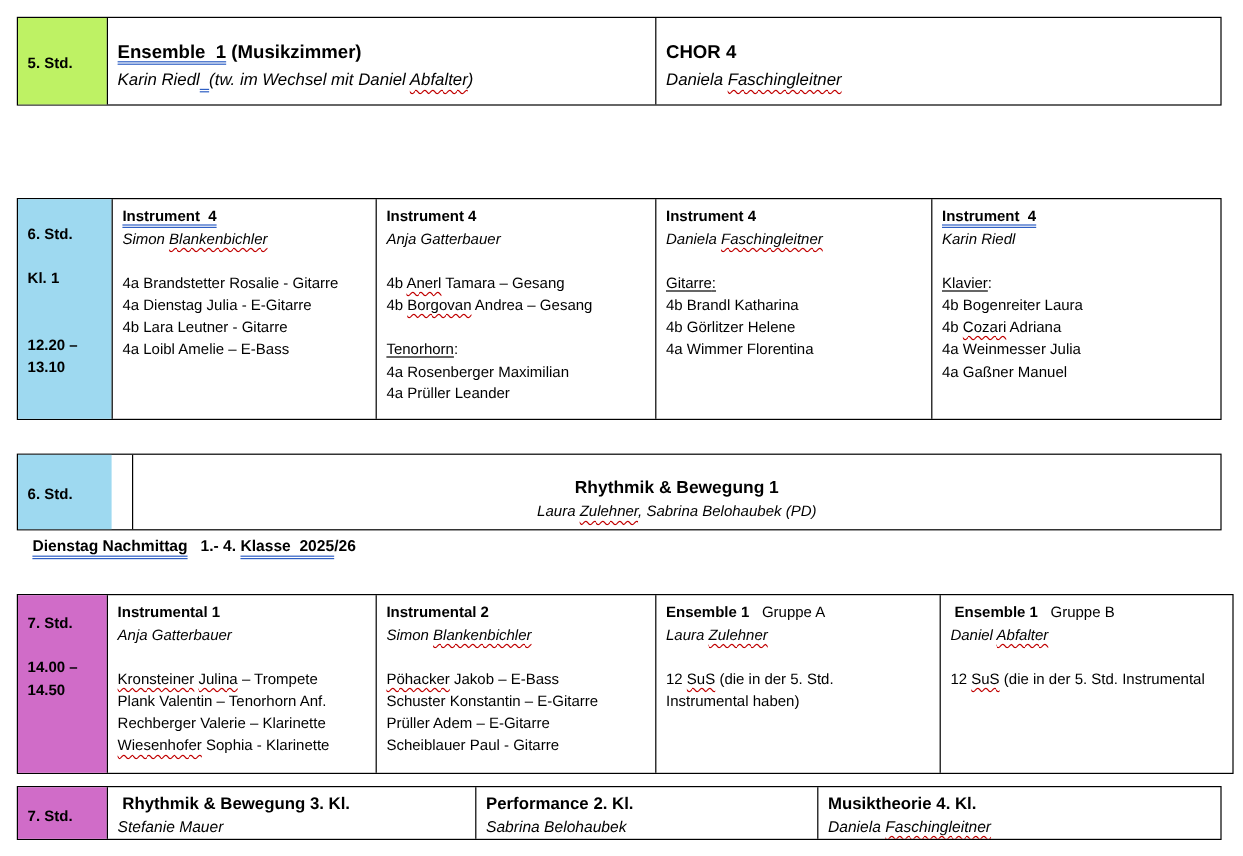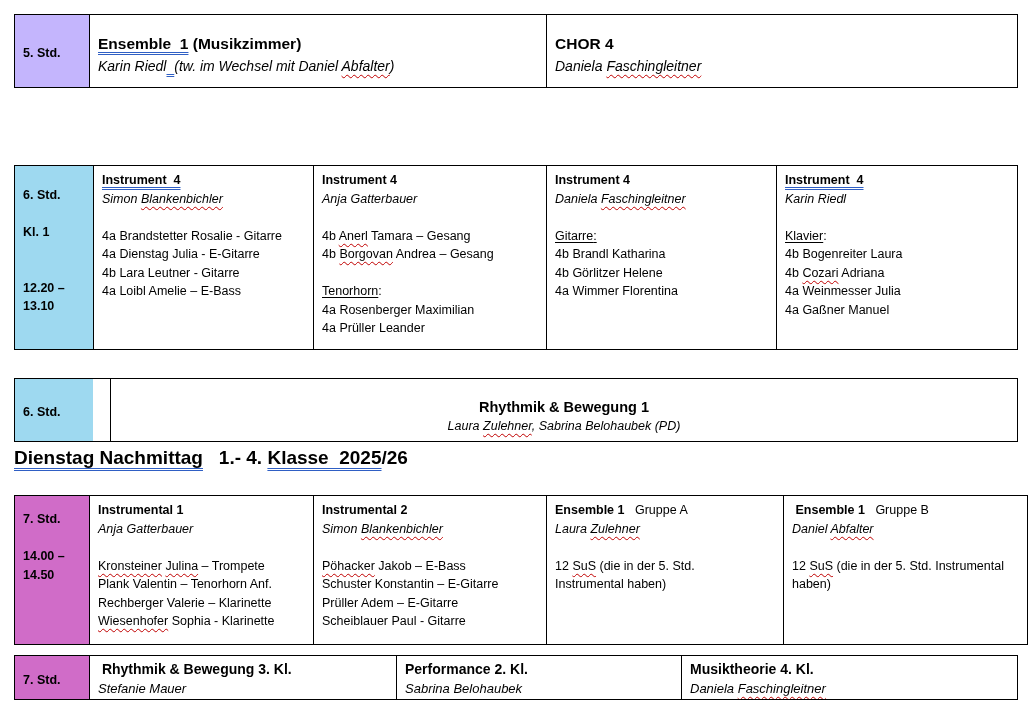--- a/index.html
+++ b/index.html
@@ -25,30 +25,30 @@
   .sq{text-decoration-line:underline;text-decoration-style:wavy;text-decoration-color:#C00000;text-decoration-thickness:1px;text-underline-offset:3px;}
   .label{font-weight:bold;}
   .vcenter{display:flex;align-items:center;}
   .pt20{padding-top:20px}.pt14{padding-top:14px}.pt18{padding-top:18px}.pt3{padding-top:3px}
   .t1line{font-size:14px;line-height:22px;}
   .title1{font-size:15.5px;}
   .title2{font-size:14.5px;line-height:20px;}
   .t3cell{text-align:center;margin-left:17px;}
   .t5title{font-size:14px;line-height:20px;font-weight:bold;}
   .t5teach{font-size:13px;line-height:20px;font-style:italic;}
-  .heading{position:absolute;left:14px;top:447px;font-size:19px;font-weight:bold;white-space:pre-wrap;}
+  .heading{position:absolute;left:27px;top:447px;font-size:13px;font-weight:bold;white-space:pre-wrap;}
   .heading .du{text-underline-offset:4px;}
 </style>
 </head>
 <body>
 
 <div class="page">
 
   <div class="tbl t1">
-    <div class="cell w74 label vcenter" style="background-color: #c4b5fd;">
+    <div class="cell w74 label vcenter" style="background-color: #bef264;">
       <span class="line b">5. Std.</span>
     </div>
     <div class="cell w457 pt18">
       <div class="line t1line b title1"><span class="du">Ensemble  1</span><span> (Musikzimmer)</span></div>
       <div class="line t1line i"><span>Karin Riedl</span><span class="du">  </span><span>(tw. im Wechsel mit Daniel </span><span class="sq">Abfalter</span><span>)</span></div>
     </div>
     <div class="cell grow pt18">
       <div class="line t1line b title1">CHOR 4</div>
       <div class="line t1line i"><span>Daniela </span><span class="sq">Faschingleitner</span></div>
     </div>
@@ -147,21 +147,20 @@
       <div class="line i"><span>Laura </span><span class="sq">Zulehner</span></div>
       <div class="gap"></div>
       <div class="line"><span>12 </span><span class="sq">SuS</span><span> (die in der 5. Std.</span></div>
       <div class="line">Instrumental haben)</div>
     </div>
     <div class="cell grow">
       <div class="line"><span class="b"> Ensemble 1</span><span>   Gruppe B</span></div>
       <div class="line i"><span>Daniel </span><span class="sq">Abfalter</span></div>
       <div class="gap"></div>
       <div class="line"><span>12 </span><span class="sq">SuS</span><span> (die in der 5. Std. Instrumental</span></div>
-      <div class="line">haben)</div>
     </div>
   </div>
 
   <div class="tbl t5">
     <div class="cell w74 label vcenter" style="background-color: rgb(208, 108, 200);">
       <span class="line b">7. Std.</span>
     </div>
     <div class="cell w307 pt3">
       <div class="line t5title"> Rhythmik &amp; Bewegung 3. Kl.</div>
       <div class="line t5teach">Stefanie Mauer</div>

